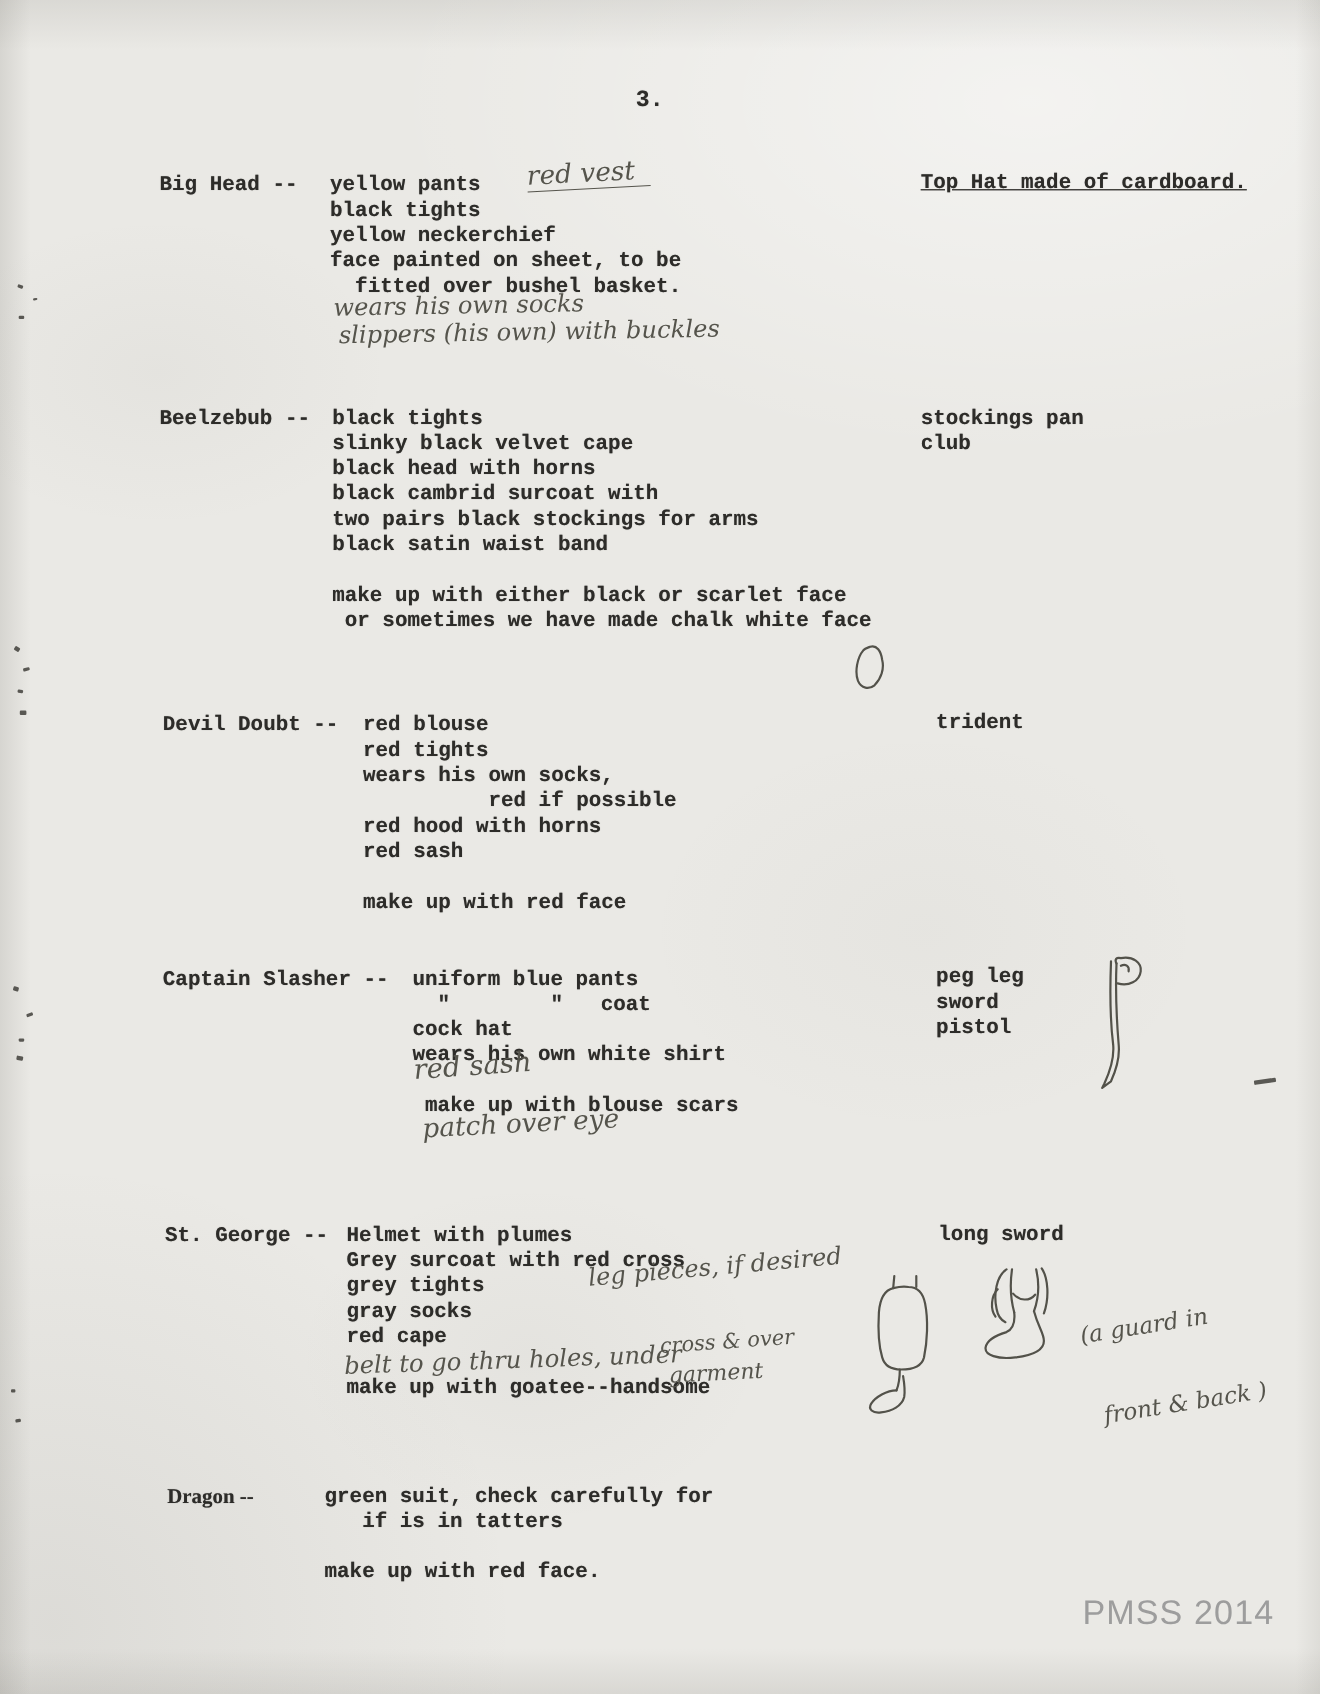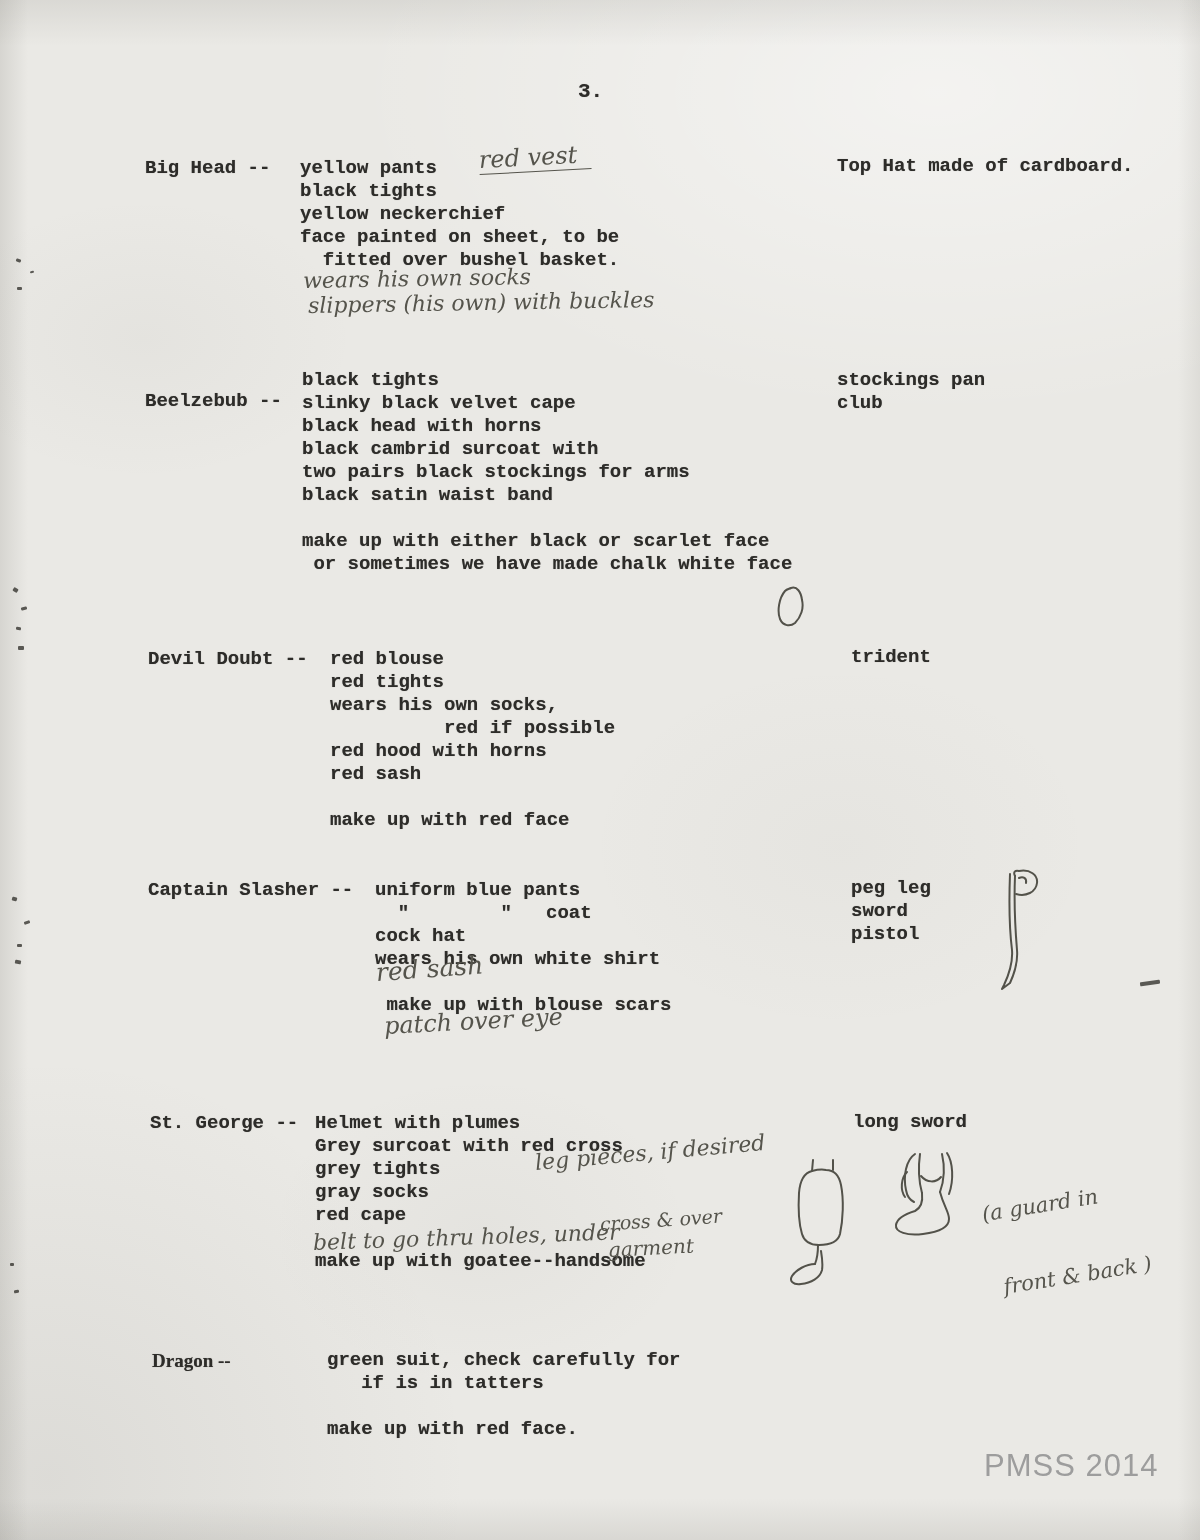--- a/index.html
+++ b/index.html
@@ -42,26 +42,26 @@
 </style>
 </head>
 <body>
 
 <div class="paper">
 
   <div class="typed" style="left:578px;top:80px;font-size:21px;">3.</div>
 
   <div class="typed" style="left:145px;top:157px;">Big Head --</div>
   <div class="typed" style="left:300px;top:157px;"><div class="typed-line">yellow pants</div><div class="typed-line">black tights</div><div class="typed-line">yellow neckerchief</div><div class="typed-line">face painted on sheet, to be</div><div class="typed-line">  fitted over bushel basket.</div></div>
-  <div class="typed" style="left:837px;top:155px;"><div class="typed-line">Top Hat made of cardboard.</div></div>
+  <div class="typed" style="left:837px;top:155px;text-decoration:underline;"><div class="typed-line">Top Hat made of cardboard.</div></div>
   <div class="hw" style="left:479px;top:148px;font-size:24px;transform:rotate(-3deg);border-bottom:1.5px solid #55544c;padding:0 14px 1px 0;">red vest</div>
   <div class="hw" style="left:303px;top:268px;transform:rotate(-1deg);">wears his own socks</div>
   <div class="hw" style="left:308px;top:293px;transform:rotate(-1deg);">slippers (his own) with buckles</div>
 
-  <div class="typed" style="left:145px;top:369px;margin-top:21px;">Beelzebub --</div>
+  <div class="typed" style="left:145px;top:369px;">Beelzebub --</div>
   <div class="typed" style="left:302px;top:369px;"><div class="typed-line">black tights</div><div class="typed-line">slinky black velvet cape</div><div class="typed-line">black head with horns</div><div class="typed-line">black cambrid surcoat with</div><div class="typed-line">two pairs black stockings for arms</div><div class="typed-line">black satin waist band</div><div class="typed-line"></div><div class="typed-line">make up with either black or scarlet face</div><div class="typed-line"> or sometimes we have made chalk white face</div></div>
   <div class="typed" style="left:837px;top:369px;"><div class="typed-line">stockings pan</div><div class="typed-line">club</div></div>
 
   <svg class="sketch" style="left:777px;top:586px;width:30px;height:42px;" viewBox="0 0 30 42">
     <path d="M14,2 C20,0 24,6 25,14 C27,22 24,31 18,37 C13,41 6,40 3,33 C0,25 2,12 8,5 C10,3 12,3 14,2 Z" fill="#23221f" stroke="none"></path>
   </svg>
 
   <div class="typed" style="left:148px;top:648px;">Devil Doubt --</div>
   <div class="typed" style="left:330px;top:648px;"><div class="typed-line">red blouse</div><div class="typed-line">red tights</div><div class="typed-line">wears his own socks,</div><div class="typed-line">          red if possible</div><div class="typed-line">red hood with horns</div><div class="typed-line">red sash</div><div class="typed-line"></div><div class="typed-line">make up with red face</div></div>
   <div class="typed" style="left:851px;top:646px;text-align:right;"><div class="typed-line">trident</div></div>
@@ -101,21 +101,21 @@
     <path d="M22,4 C13,10 10,26 13,40 C14,46 17,50 21,52"></path>
     <path d="M14,22 C8,28 7,40 12,47"></path>
     <path d="M54,3 C60,12 61,30 56,44"></path>
     <path d="M27,4 C25,18 26,32 29,43"></path>
     <path d="M49,4 C52,17 51,31 47,42"></path>
     <path d="M28,26 C34,33 43,33 48,27"></path>
     <path d="M29,43 C30,52 28,58 22,61 C12,64 4,69 3,75 C2,82 14,86 30,84 C46,82 56,77 56,69 C56,62 51,57 47,42"></path>
   </svg>
 
   <div class="typed" style="left:152px;top:1349px;font-family:Liberation Serif, serif;">Dragon --</div>
-  <div class="typed" style="left:295px;top:1349px;margin-left:32px;"><div class="typed-line">green suit, check carefully for</div><div class="typed-line">   if is in tatters</div><div class="typed-line"></div><div class="typed-line">make up with red face.</div></div>
+  <div class="typed" style="left:295px;top:1349px;"><div class="typed-line">green suit, check carefully for</div><div class="typed-line">   if is in tatters</div><div class="typed-line"></div><div class="typed-line">make up with red face.</div></div>
 
   <div class="watermark">PMSS 2014</div>
 
   <div class="speck" style="left:16px;top:259px;width:5px;height:3px;transform:rotate(20deg);"></div>
   <div class="speck" style="left:30px;top:271px;width:4px;height:2px;transform:rotate(-10deg);"></div>
   <div class="speck" style="left:17px;top:287px;width:5px;height:3px;"></div>
   <div class="speck" style="left:13px;top:588px;width:5px;height:4px;transform:rotate(30deg);"></div>
   <div class="speck" style="left:21px;top:607px;width:6px;height:3px;transform:rotate(-15deg);"></div>
   <div class="speck" style="left:16px;top:627px;width:5px;height:3px;transform:rotate(10deg);"></div>
   <div class="speck" style="left:18px;top:646px;width:6px;height:4px;"></div>

